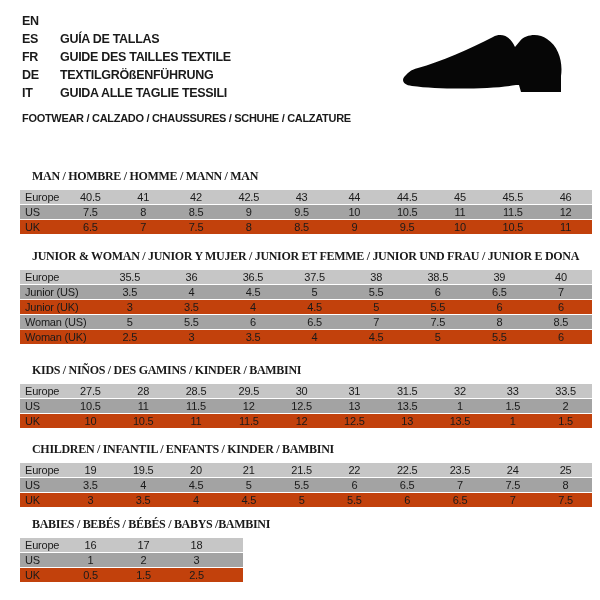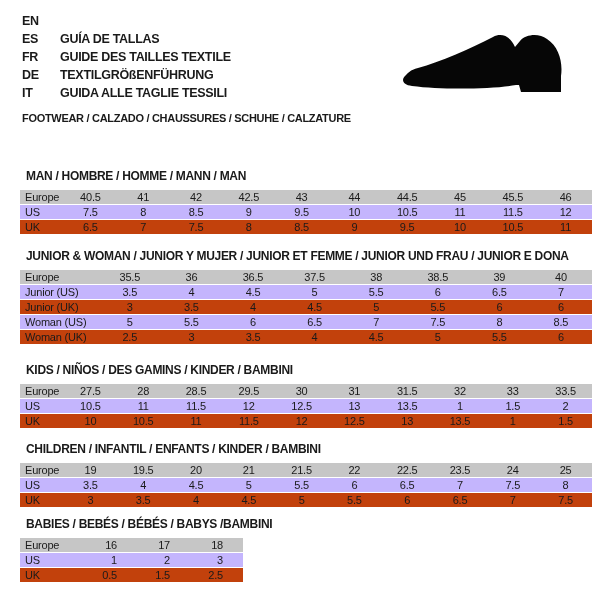--- a/index.html
+++ b/index.html
@@ -13,38 +13,38 @@
   .lang-block { margin-left:2px; }
   .lang-row { display:flex; height:18px; line-height:18px; font-weight:700; font-size:12.5px; letter-spacing:-0.3px; }
   .lang-code { width:38px; }
 
   .category-line { margin-left:2px; margin-top:10px; font-weight:700; font-size:11px; letter-spacing:-0.3px; }
 
   
   .shoe { position:absolute; left:398px; top:30px; width:172px; height:66px; }
 
   
-  .section-heading { margin-left:6px; font-weight:700; font-size:12px; letter-spacing:-0.3px; height:14px; line-height:14px; white-space:nowrap; }
+  .section-heading { margin-left:12px; font-weight:700; font-size:12px; letter-spacing:-0.3px; height:14px; line-height:14px; white-space:nowrap;font-family:Liberation Serif, serif; }
   .h-man      { margin-top:45px; }
   .h-junior   { margin-top:15px; }
   .h-kids     { margin-top:19px; }
   .h-children { margin-top:14px; }
   .h-babies   { margin-top:10px; }
 
   
   .s-table { margin-top:7px; }
   .t-row { display:flex; height:14px; line-height:14px; font-size:11px; margin-bottom:1px; letter-spacing:-0.2px; }
   .row-header { background:#c6c6c6; }
   .row-alt    { background:#c2410c; }
-  .row-plain  { background:#c4b5fd; }
+  .row-plain  { background:#a3a3a3; }
   .lbl { padding-left:5px; box-sizing:border-box; white-space:nowrap; }
   .val { text-align:center; }
   .t-10 { width:572px; }  .t-10 .lbl { width:44px; }  .t-10 .val { width:52.8px; }
   .t-8  { width:572px; }  .t-8  .lbl { width:79px; }  .t-8  .val { width:61.6px; }
-  .t-3  { width:223px; }  .t-3  .lbl { width:44px; }  .t-3  .val { width:53px;text-align:right; }
+  .t-3  { width:223px; }  .t-3  .lbl { width:44px; }  .t-3  .val { width:53px; }
 </style>
 </head>
 <body>
 
 <div class="page">
 
   <div class="lang-block">
     <div class="lang-row">
       <span class="lang-code">EN</span>
     </div>

